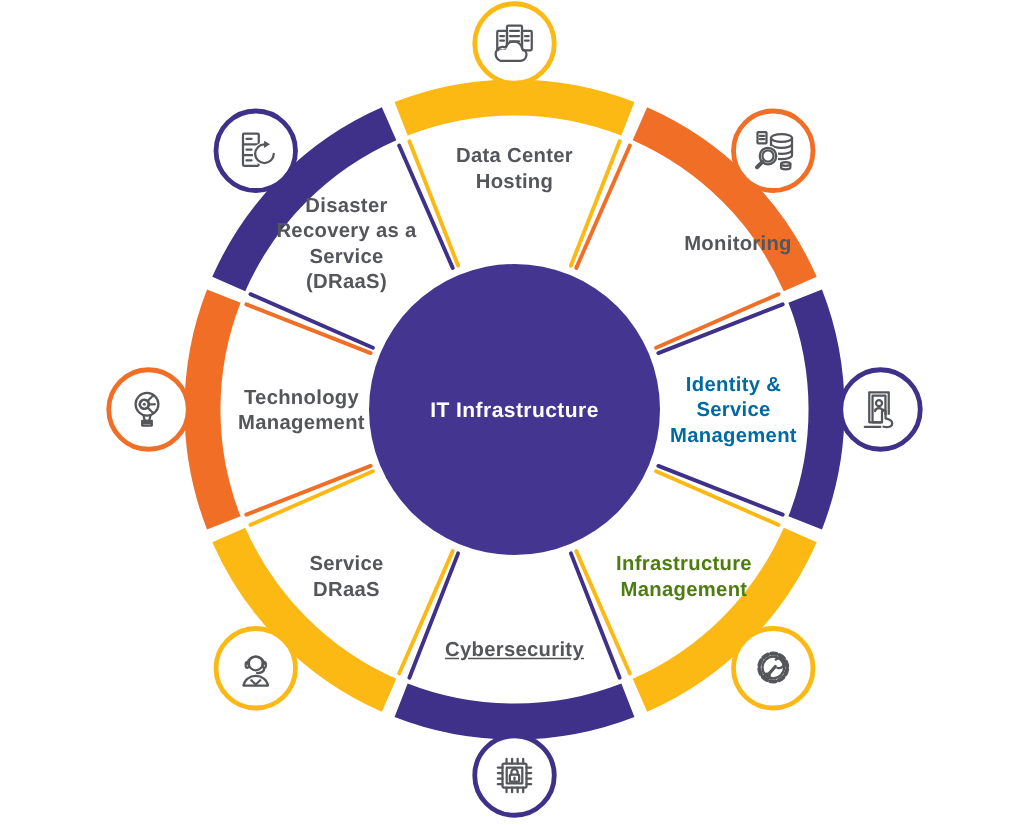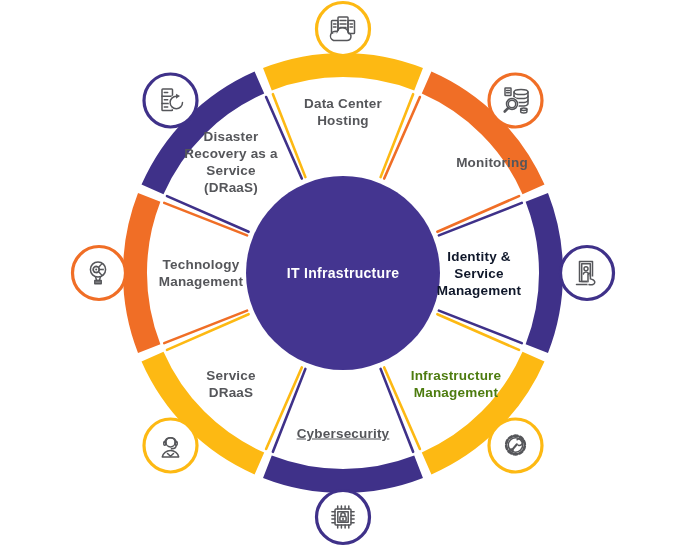--- a/index.html
+++ b/index.html
@@ -183,21 +183,21 @@
   </g>
 </svg>
 
   <div class="wlabel" style="left: 343px; top: 112px; color: rgb(85, 86, 90);">
     <span>Data Center</span>
       <span>Hosting</span>
   </div>
   <div class="wlabel" style="left: 476px; top: 162px; color: rgb(85, 86, 90); margin-left: 16px;">
     <span>Monitoring</span>
   </div>
-  <div class="wlabel" style="left: 479px; top: 273px; color: #0f172a;">
+  <div class="wlabel" style="left: 489px; top: 273px; color: #0369a1;">
     <span>Identity &amp;</span>
       <span>Service</span>
       <span>Management</span>
   </div>
   <div class="wlabel" style="left: 456px; top: 384px; color: #4d7c0f;">
     <span>Infrastructure</span>
       <span>Management</span>
   </div>
   <div class="wlabel" style="left: 343px; top: 433px; color: rgb(85, 86, 90); text-decoration: underline;">
     <span>Cybersecurity</span>

